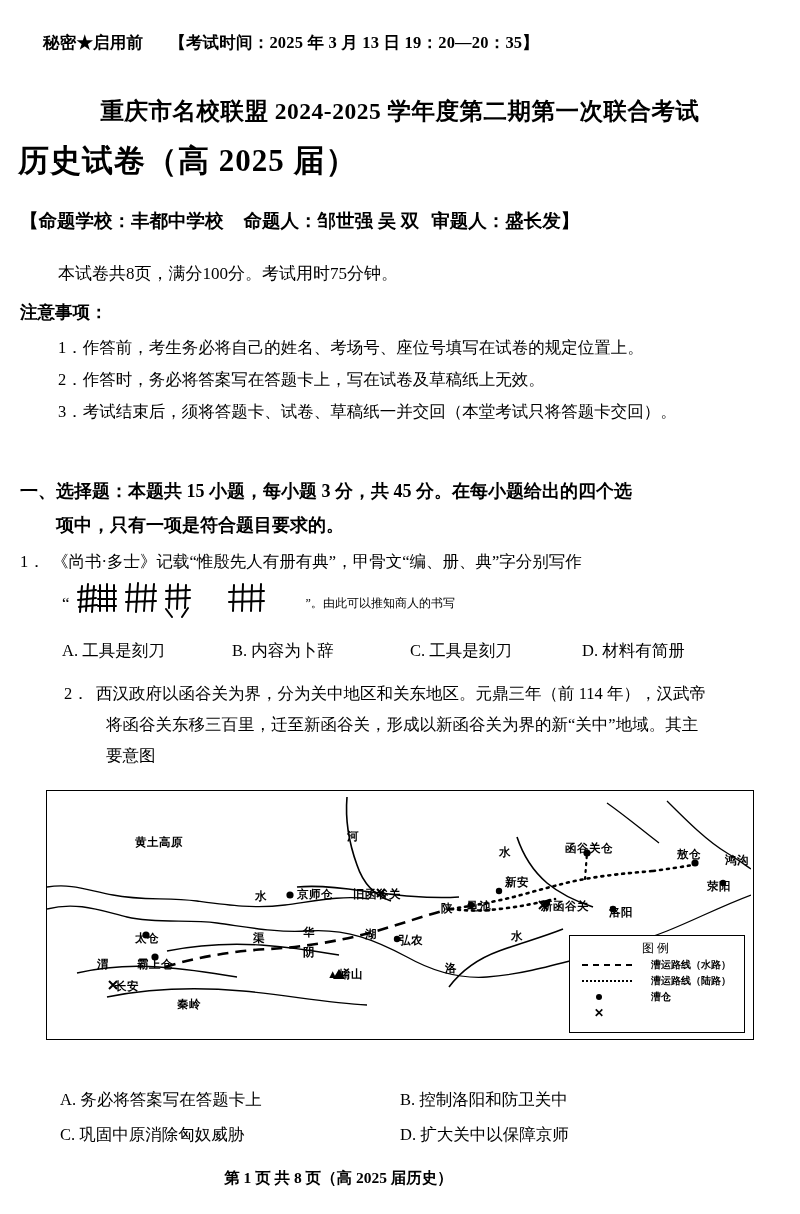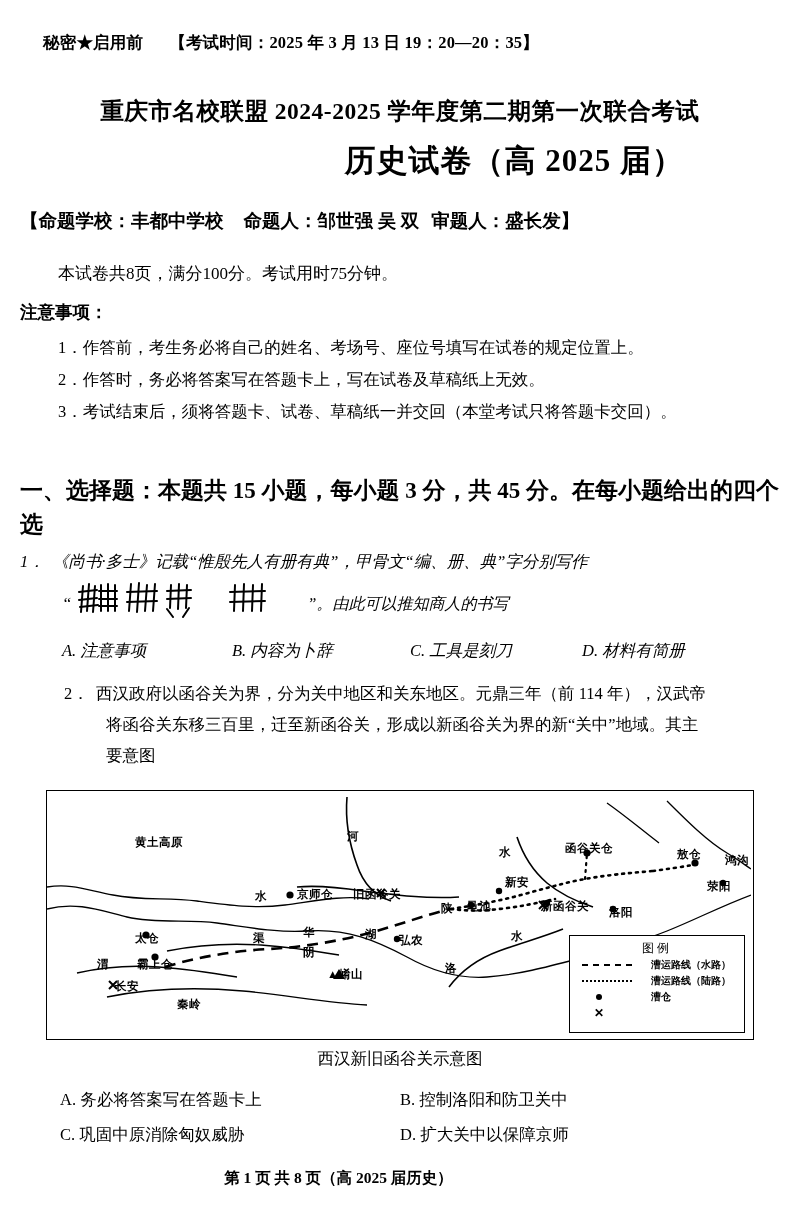--- a/index.html
+++ b/index.html
@@ -45,24 +45,25 @@
     text-align: center;
     font-size: 23.5px;
     font-weight: bold;
     letter-spacing: 0.5px;
   }
   .title-sub {
     position: absolute;
     top: 140px;
     left: 0;
     width: 684px;
-    text-align: right;
+    text-align: left;
     font-size: 31px;
     font-weight: bold;
     letter-spacing: 1px;
+    padding-left: 18px;
   }
   .authors {
     position: absolute;
     top: 208px;
     left: 20px;
     right: 20px;
     font-size: 18.5px;
     font-weight: bold;
     white-space: nowrap;
   }
@@ -90,36 +91,35 @@
     line-height: 32px;
   }
   .notice-item {
     text-indent: 38px;
   }
   .section-title {
     position: absolute;
     top: 474px;
     left: 20px;
     right: 16px;
-    font-size: 23px;
+    font-size: 18px;
     font-weight: bold;
     line-height: 34px;
   }
   .section-title .indent2 {
     display: block;
     text-indent: 36px;
   }
   .q1 {
     position: absolute;
     top: 546px;
     left: 20px;
     right: 16px;
     font-size: 16.5px;
     line-height: 31px;
-    font-style: italic;
   }
   .q-num {
     display: inline-block;
     width: 32px;
     text-align: right;
     padding-right: 8px;
     box-sizing: border-box;
   }
   .q1-line1 {
     white-space: nowrap;
@@ -128,21 +128,21 @@
     margin-top: 4px;
     margin-left: 42px;
     display: flex;
     align-items: center;
     height: 44px;
   }
   .oracle-row .quote-mark { font-size: 17px; margin-right: 4px; }
   .oracle-glyphs {
     display: inline-block;
   }
-  .oracle-tail { font-size: 16px; margin-left: 2px;}
+  .oracle-tail { font-size: 12px; margin-left: 2px;}
   .q1-options {
     margin-top: 10px;
     margin-left: 42px;
     font-size: 16.5px;
     display: flex;
   }
   .q1-options span { display: inline-block; }
   .opt-a { width: 170px; }
   .opt-b { width: 178px; }
   .opt-c { width: 172px; }
@@ -261,20 +261,21 @@
 
   <div class="notice-title">注意事项：</div>
   <div class="notice-list">
     <div class="notice-item">1．作答前，考生务必将自己的姓名、考场号、座位号填写在试卷的规定位置上。</div>
     <div class="notice-item">2．作答时，务必将答案写在答题卡上，写在试卷及草稿纸上无效。</div>
     <div class="notice-item">3．考试结束后，须将答题卡、试卷、草稿纸一并交回（本堂考试只将答题卡交回）。</div>
   </div>
 
   <div class="section-title">
     <span>一、选择题：本题共 15 小题，每小题 3 分，共 45 分。在每小题给出的四个选</span>
+    <span class="indent2">项中，只有一项是符合题目要求的。</span>
   </div>
 
   <div class="q1">
     <div class="q1-line1">
       <span class="q-num">1．</span><span>《尚书·多士》记载“惟殷先人有册有典”，甲骨文“编、册、典”字分别写作</span>
     </div>
     <div class="oracle-row">
       <span class="quote-mark">“</span>
       <span class="oracle-glyphs">
         <svg width="230" height="40" viewBox="0 0 230 40" xmlns="http://www.w3.org/2000/svg">
@@ -293,21 +294,21 @@
             <path d="M92 31 L98 39 M114 30 L108 39"></path>
 
             <path d="M160 7 L159 33 M169 6 L168 33 M178 7 L177 33 M187 6 L186 33"></path>
             <path d="M155 14 L190 13 M155 24 L190 23"></path>
           </g>
         </svg>
       </span>
       <span class="oracle-tail"><span>”。</span><span>由此可以推知商人的书写</span></span>
     </div>
     <div class="q1-options">
-      <span class="opt-a">A. 注意事项</span>
+      <span class="opt-a">A. 工具是刻刀</span>
       <span class="opt-b">B. 内容为卜辞</span>
       <span class="opt-c">C. 工具是刻刀</span>
       <span>D. 材料有简册</span>
     </div>
   </div>
 
   <div class="q2">
     <div><span class="q-num">2．</span><span>西汉政府以函谷关为界，分为关中地区和关东地区。元鼎三年（前 114 年），汉武帝</span></div>
     <span class="cont">将函谷关东移三百里，迁至新函谷关，形成以新函谷关为界的新“关中”地域。其主</span>
     <span class="cont">要意图</span>
@@ -414,21 +415,20 @@
       </div>
       <div class="legend-row">
         <span class="legend-key">
             <span class="legend-cross">✕</span>
           </span>
         <span></span>
       </div>
     </div>
   </div>
 
-  <div class="map-caption">西汉新旧函谷关示意图</div>
 
   <div class="q2-options">
     <div class="row">
       <span class="c1">A. 务必将答案写在答题卡上</span>
       <span>B. 控制洛阳和防卫关中</span>
     </div>
     <div class="row">
       <span class="c1">C. 巩固中原消除匈奴威胁</span>
       <span>D. 扩大关中以保障京师</span>
     </div>

